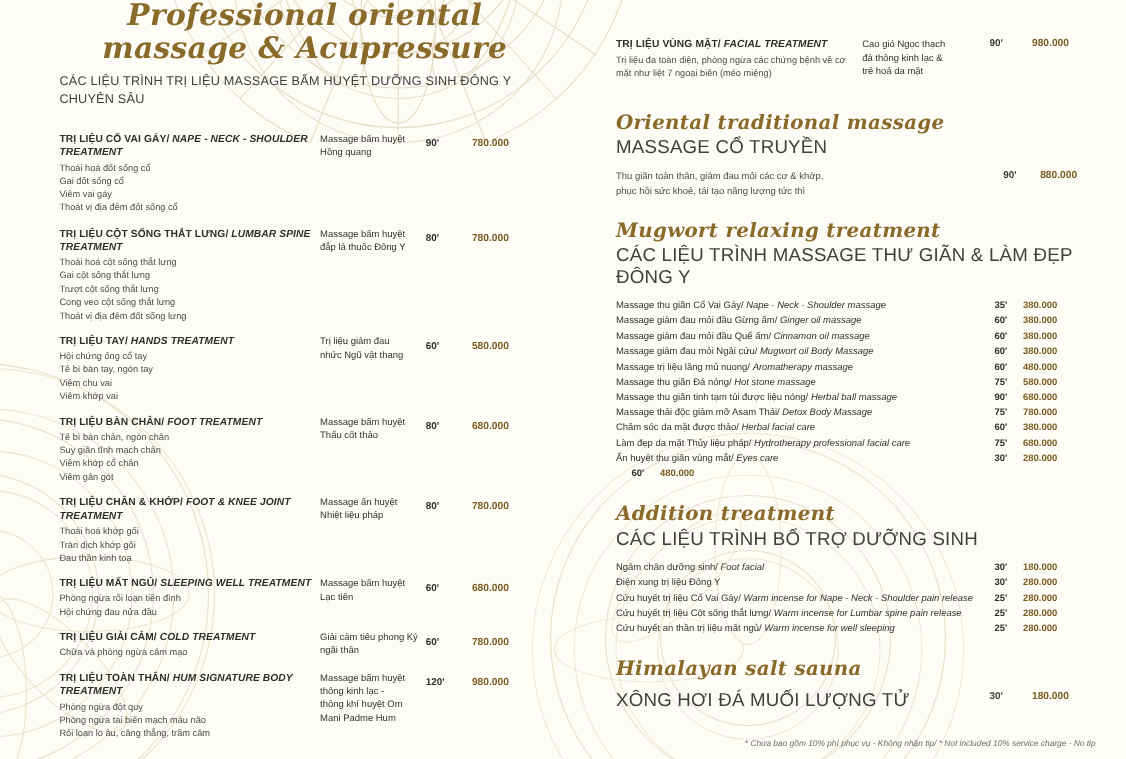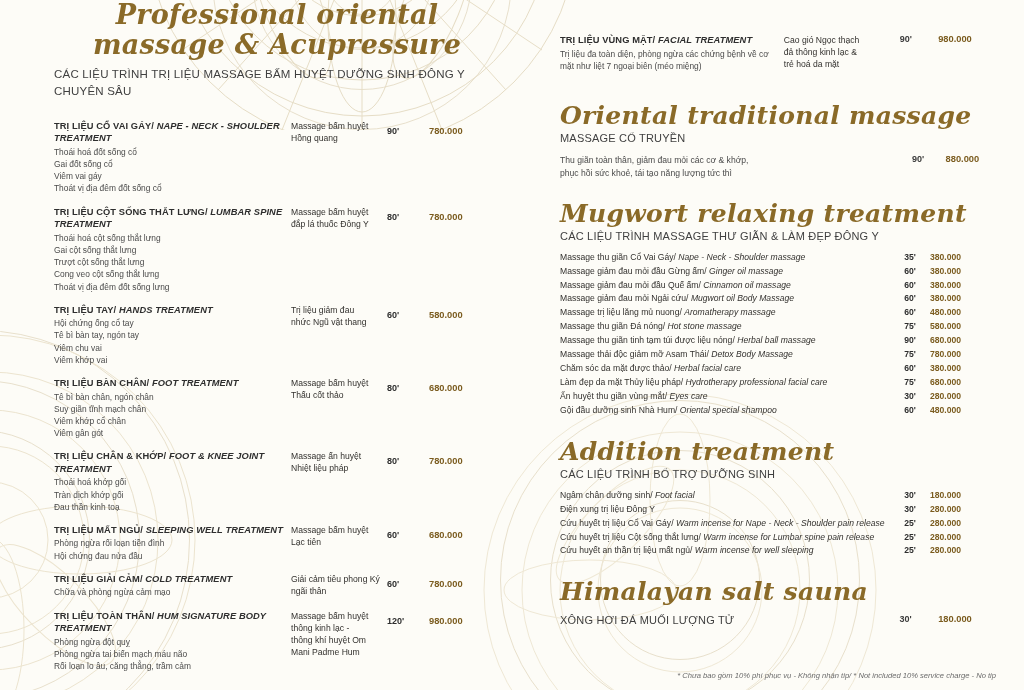--- a/index.html
+++ b/index.html
@@ -46,22 +46,22 @@
     color:#8a6a28;
     letter-spacing:0.3px;
     margin:0;
     line-height:1.12;
   }
   .title-main { font-size:27px; margin-top:62px;text-align:center; }
   .subtitle {
     font-size:11.5px; color:#3f3f3f; letter-spacing:0.2px; line-height:1.45;
     margin-top:6px; text-transform:uppercase;
   }
-  .sec-title { font-size:25px; }
-  .sec-sub { font-size:11px; color:#3f3f3f; letter-spacing:0.2px; margin-top:2px; text-transform:uppercase; }
+  .sec-title { font-size:18px; }
+  .sec-sub { font-size:17px; color:#3f3f3f; letter-spacing:0.2px; margin-top:2px; text-transform:uppercase; }
 
   
   .svc { display:flex; margin-top:11px; }
   .svc .c1 { width:237px; padding-right:6px; }
   .svc .c2 { width:96px; padding-right:4px; }
   .svc .c3 { width:42px; text-align:left; }
   .svc .c4 { width:62px; text-align:left; }
 
   .svc-name { font-size:9.3px; font-weight:bold; color:#2e2e2e; letter-spacing:0.1px; line-height:1.35; }
   .svc-name i { font-weight:bold; font-style:italic; }
@@ -380,21 +380,20 @@
             <div class="l-name"><span>Làm đẹp da mặt Thủy liệu pháp/</span> <i>Hydrotherapy professional facial care</i></div>
             <div class="l-dur">75'</div>
             <div class="l-price">680.000</div>
           </div>
         <div class="line">
             <div class="l-name"><span>Ấn huyệt thu giãn vùng mắt/</span> <i>Eyes care</i></div>
             <div class="l-dur">30'</div>
             <div class="l-price">280.000</div>
           </div>
         <div class="line">
-            <div class="l-name"><span>Gội đầu dưỡng sinh Nhà Hum/</span> <i>Oriental special shampoo</i></div>
             <div class="l-dur">60'</div>
             <div class="l-price">480.000</div>
           </div>
       </div>
     </div>
 
     <div class="mt-26">
       <h1 class="script sec-title">Addition treatment</h1>
       <div class="sec-sub">CÁC LIỆU TRÌNH BỔ TRỢ DƯỠNG SINH</div>
       <div class="block">

